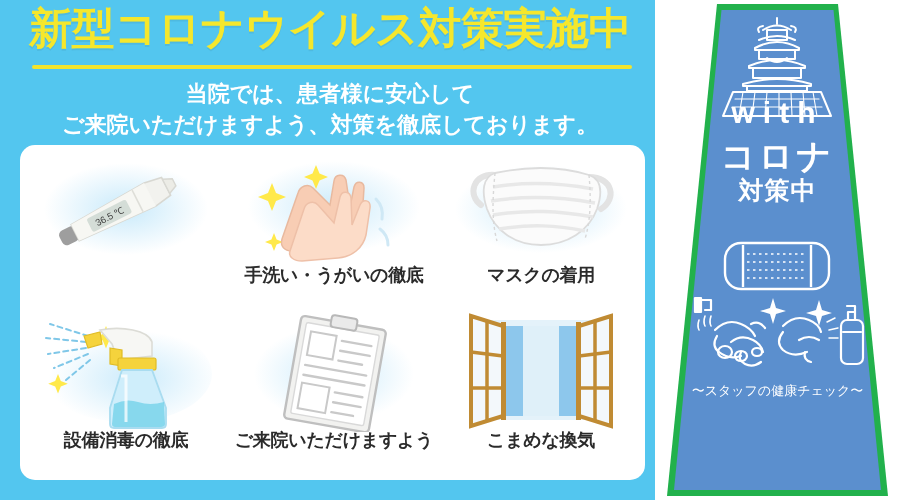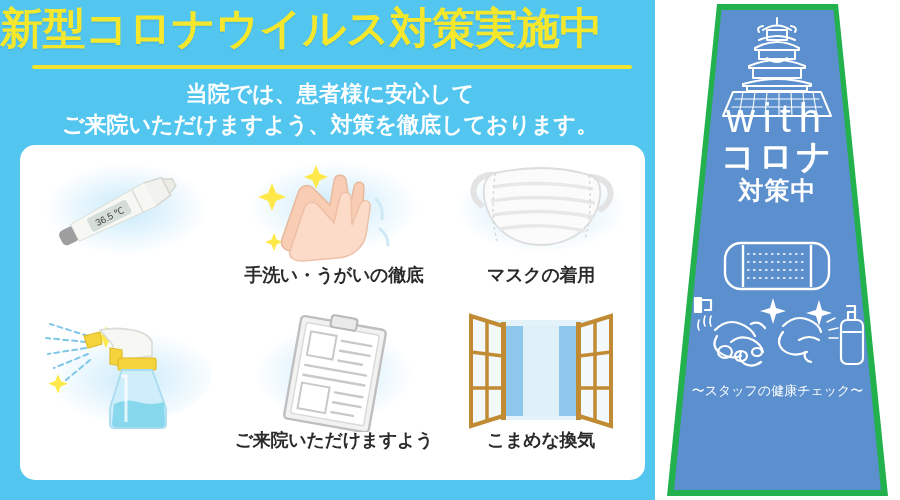--- a/index.html
+++ b/index.html
@@ -8,21 +8,21 @@
     background:#53c6ef;
     font-family:"Liberation Sans","DejaVu Sans",sans-serif;
     -webkit-font-smoothing:antialiased;
   }
   .stage{position:relative;width:900px;height:500px;}
 
   
   .poster{position:absolute;left:0;top:0;width:660px;height:500px;background:#53c6ef;}
 
   .headline{
-    position:absolute;left:0;top:6px;width:660px;text-align:left;
+    position:absolute;left:0;top:6px;width:660px;text-align:center;
     font-size:43px;font-weight:bold;letter-spacing:-0.5px;
     color:#f5e72c;line-height:1.05;
     text-shadow:0 2px 0 rgba(0,0,0,.06);
     white-space:nowrap;
   }
   .rule{position:absolute;left:32px;top:65px;width:600px;height:4px;background:#f2e42e;border-radius:2px;}
 
   .sub{
     position:absolute;left:0;top:78px;width:660px;text-align:center;
     color:#ffffff;font-size:22px;font-weight:bold;line-height:1.42;
@@ -45,21 +45,21 @@
   .c0{left:2px;top:0;}    .c1{left:210px;top:0;}   .c2{left:417px;top:0;}
   .c3{left:2px;top:165px;} .c4{left:210px;top:165px;} .c5{left:417px;top:165px;}
 
   
   .banner{position:absolute;left:655px;top:0;width:245px;height:500px;background:#ffffff;}
   .bannerSvgWrap{position:absolute;left:0;top:0;width:245px;height:500px;}
   .bn-text{
     position:absolute;left:0;width:245px;text-align:center;color:#ffffff;
     font-weight:bold;white-space:nowrap;pointer-events:none;
   }
-  .bn-with{top:96px;font-size:40px;letter-spacing:8px;font-weight:normal;}
+  .bn-with{top:96px;font-size:30px;letter-spacing:8px;font-weight:bold;}
   .bn-corona{top:134px;font-size:34px;letter-spacing:3px;}
   .bn-taisaku{top:174px;font-size:25px;letter-spacing:1px;}
   .bn-slogan{top:382px;font-size:13px;font-weight:normal;letter-spacing:0px;}
 </style>
 </head>
 <body>
 
 <div class="stage">
 
   <div class="poster">
@@ -175,20 +175,21 @@
               <path d="M62 24 L78 20 L80 32 L66 36 Z" fill="#f5d33c" stroke="#e0bc25" stroke-width="1.2"></path>
               <path d="M78 18 C100 14 126 18 130 30 L130 44 L96 48 L90 32 Z" fill="#f7f7f4" stroke="#dcdcd6" stroke-width="1.6"></path>
               <path d="M88 36 L100 38 L100 54 L88 52 Z" fill="#f5d33c" stroke="#e0bc25" stroke-width="1.2"></path>
               <rect x="96" y="46" width="38" height="12" rx="2" fill="#f5d33c" stroke="#e0bc25" stroke-width="1.2"></rect>
 
               <path d="M100 58 L130 58 L144 96 L144 112 Q144 116 140 116 L92 116 Q88 116 88 112 L88 96 Z" fill="#cfeefb" stroke="#a9dcf0" stroke-width="1.8"></path>
               <path d="M92 92 Q104 86 116 90 Q128 94 142 90 L143 112 Q143 115 139 115 L93 115 Q90 115 90 112 Z" fill="#6fd0e8" opacity=".75"></path>
               <path d="M99 64 L104 64 L104 110" fill="none" stroke="#ffffff" stroke-width="3" opacity=".75"></path>
             </svg>
           </div>
+          <div class="cap">設備消毒の徹底</div>
         </div>
 
         <div class="cell c4">
           <div class="art">
             <svg viewBox="0 0 208 120" width="208" height="120">
               <defs>
                 <radialGradient id="gl5" cx="50%" cy="50%" r="50%">
                   <stop offset="0%" stop-color="#bfe6fa" stop-opacity=".8"></stop>
                   <stop offset="100%" stop-color="#bfe6fa" stop-opacity="0"></stop>
                 </radialGradient>

